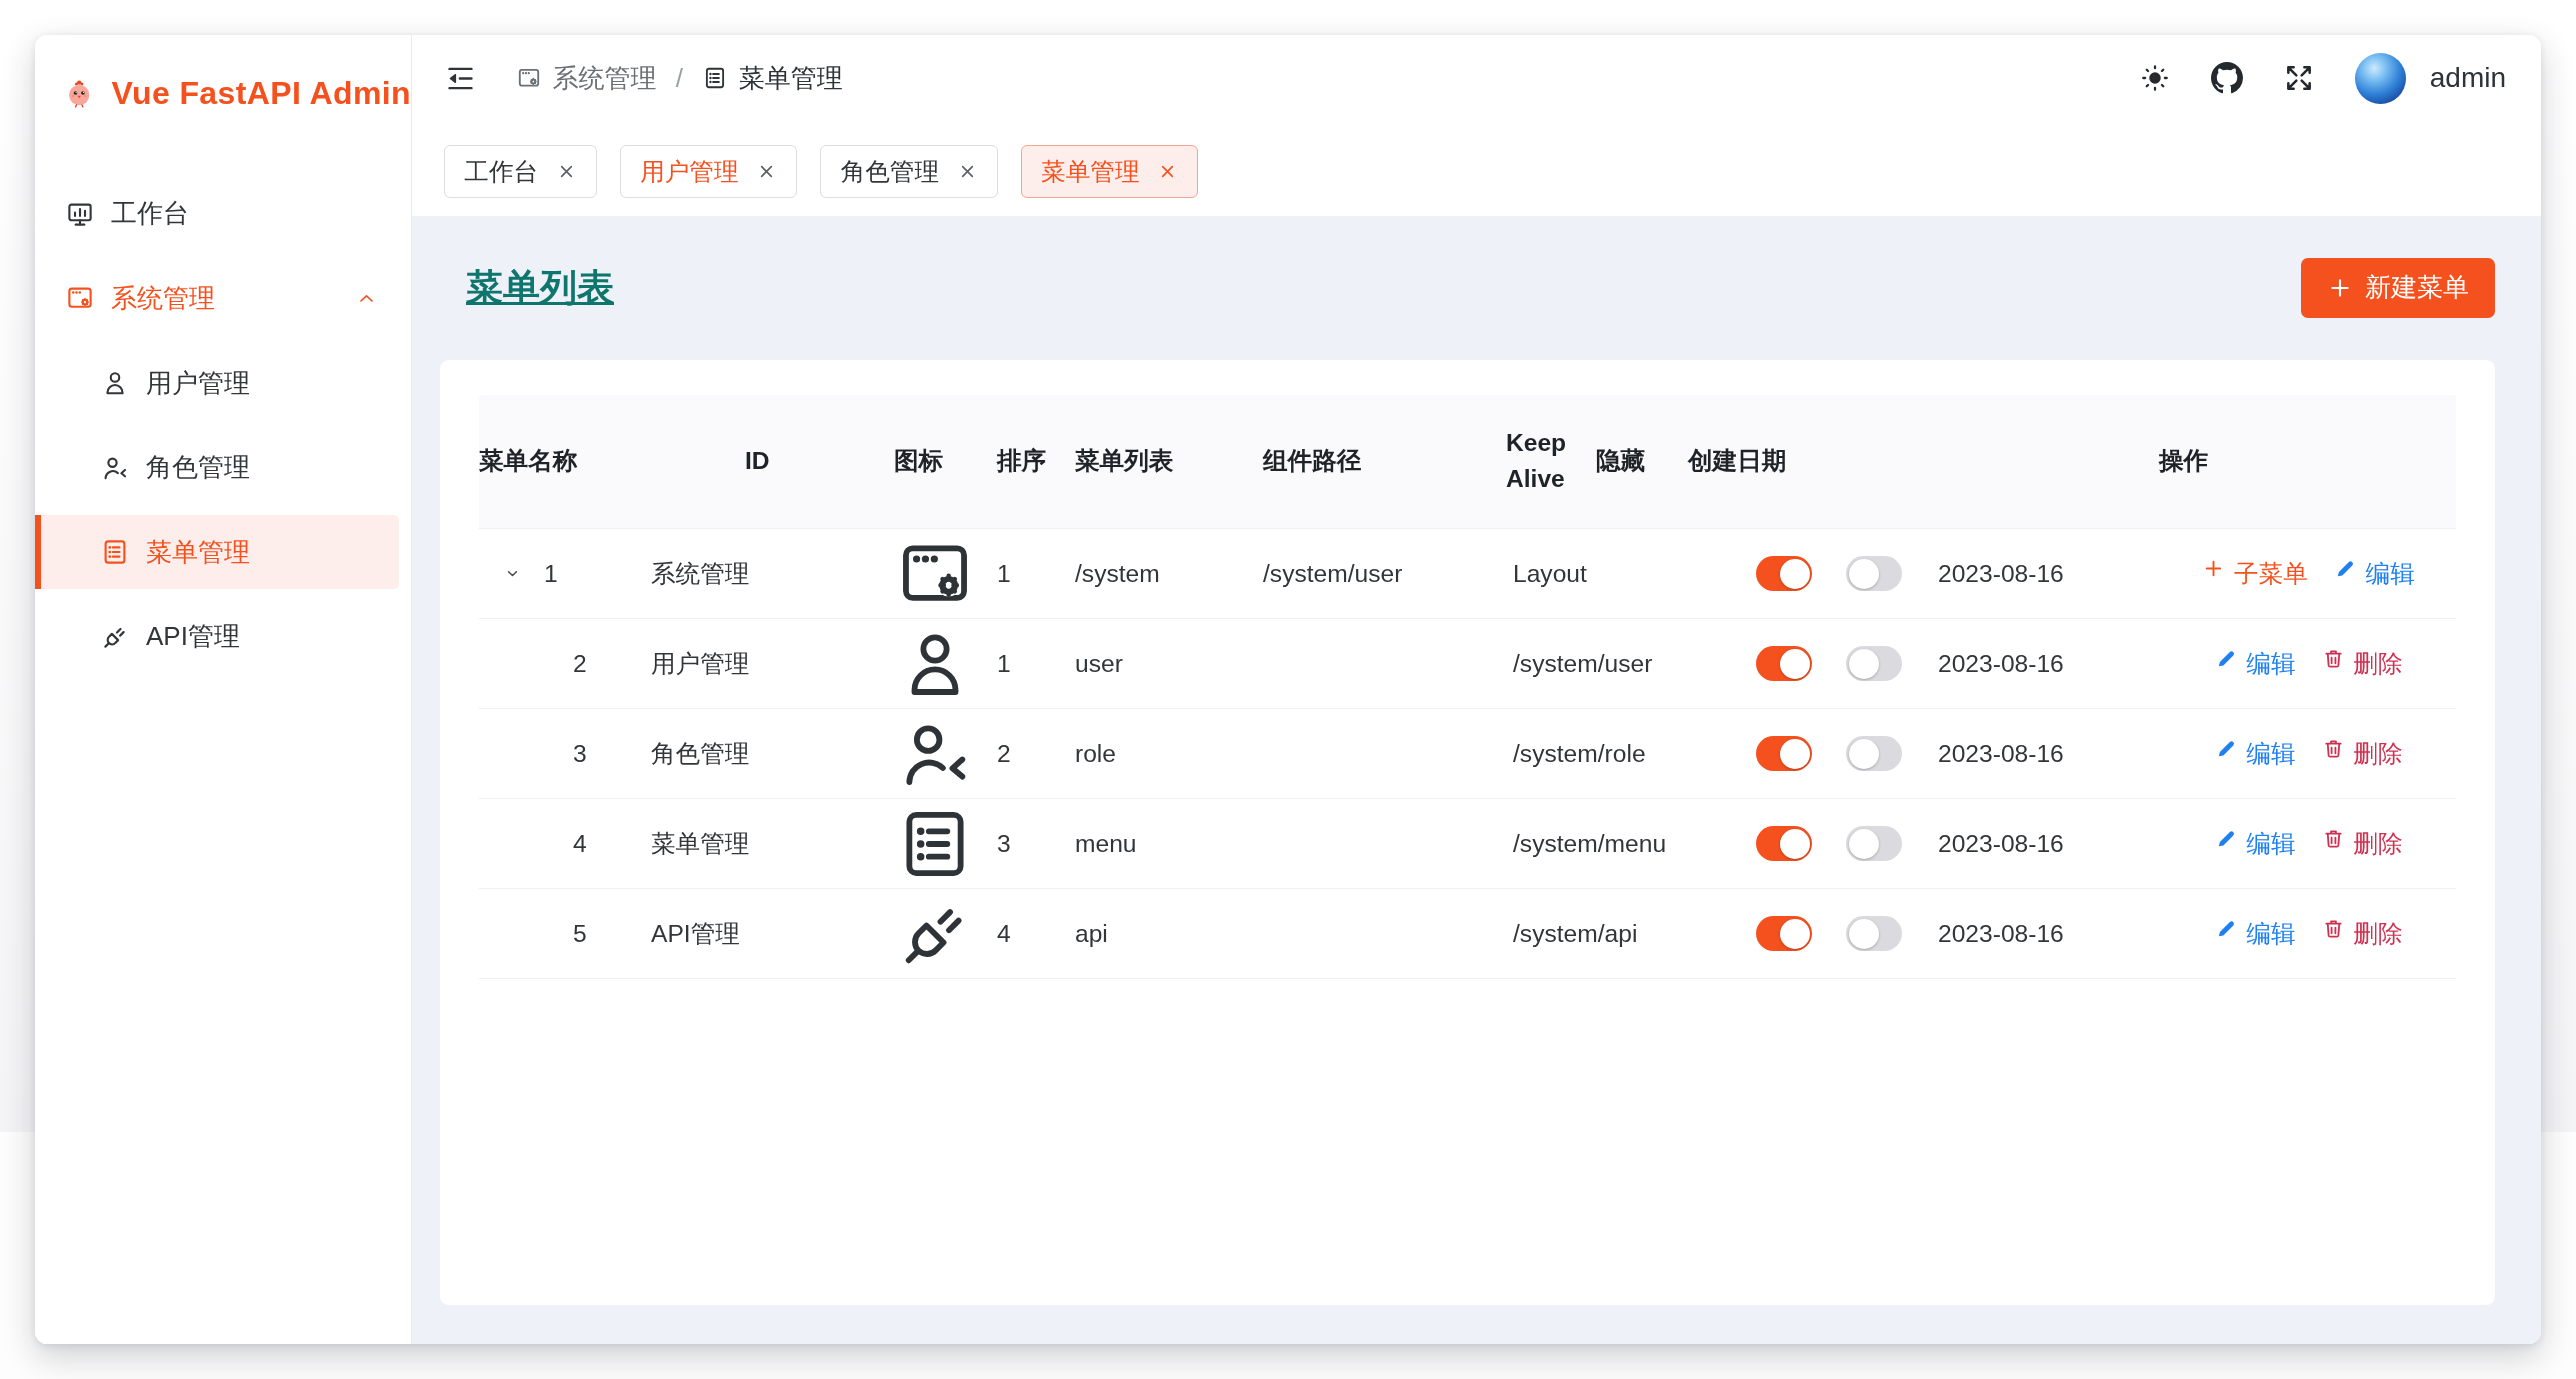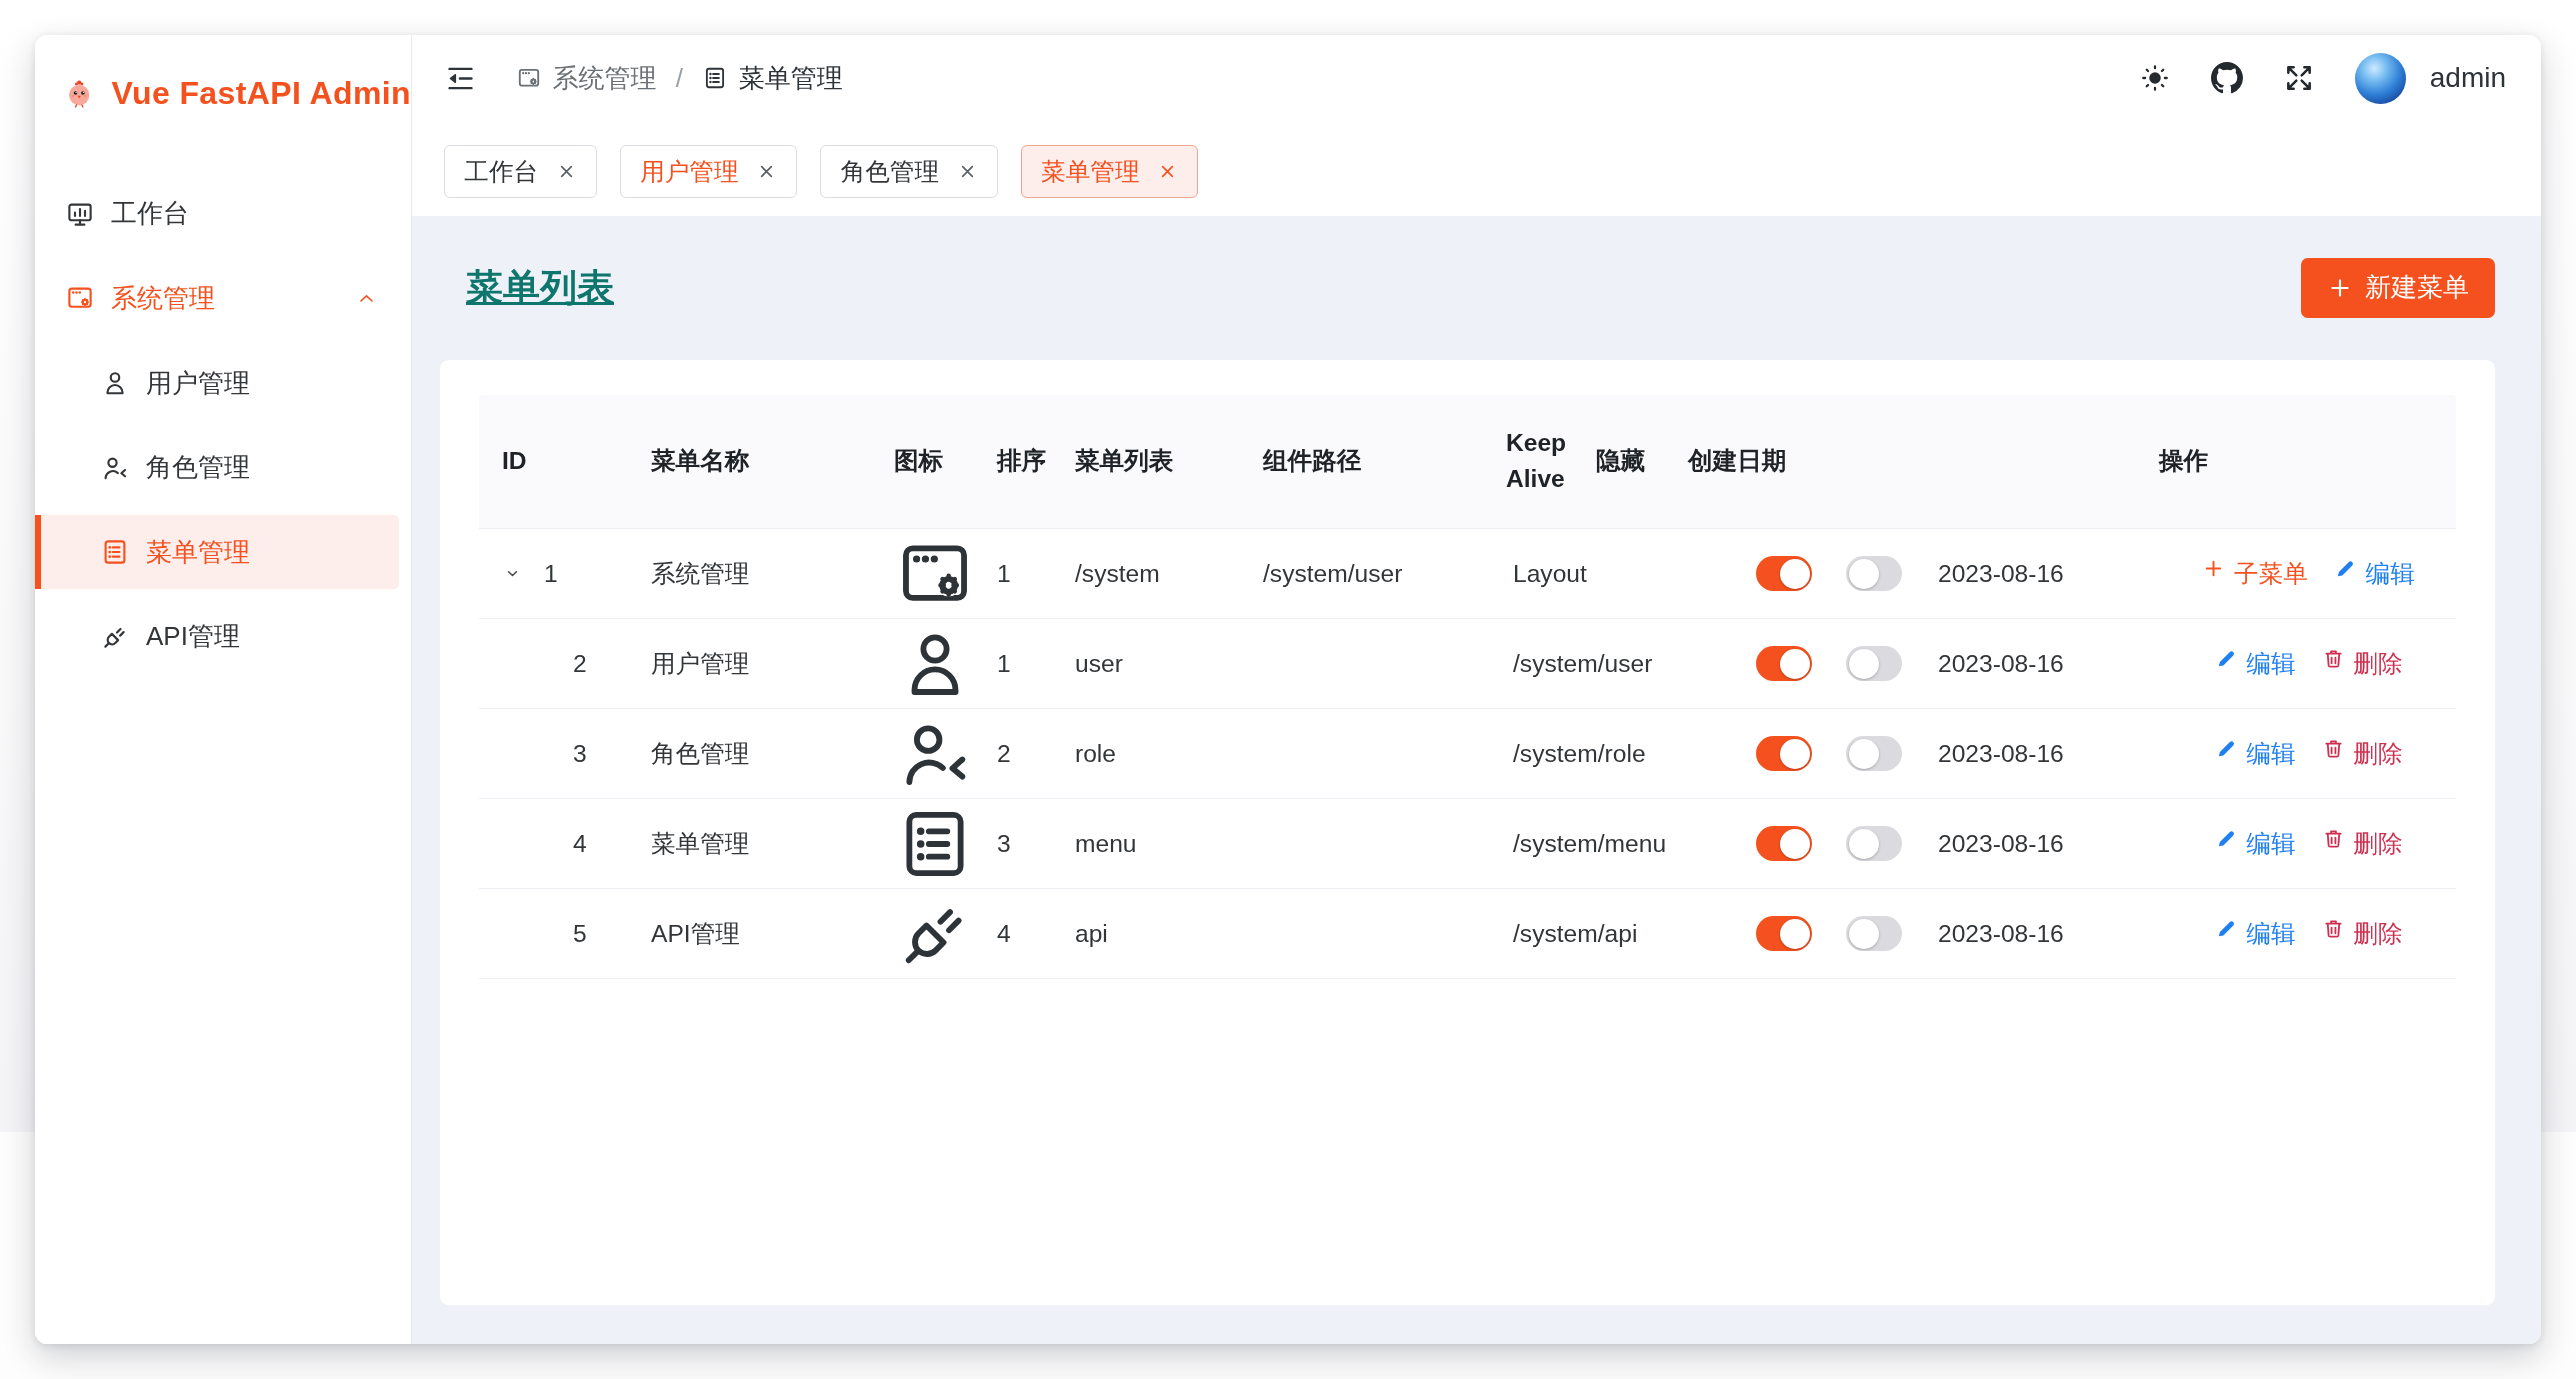--- a/index.html
+++ b/index.html
@@ -320,23 +320,23 @@
                 </svg>
               </span>
             <span>新建菜单</span>
           </button>
         </div>
 
         <div class="card">
           <div class="table">
             <div class="thead">
 
+                <div class="th col-name">菜单名称</div>
+
                 <div class="th col-id">ID</div>
-
-                <div class="th col-name">菜单名称</div>
 
                 <div class="th col-icon">图标</div>
 
                 <div class="th col-order">排序</div>
 
                 <div class="th col-path">菜单列表</div>
 
 
                 <div class="th col-component">组件路径</div>
 

